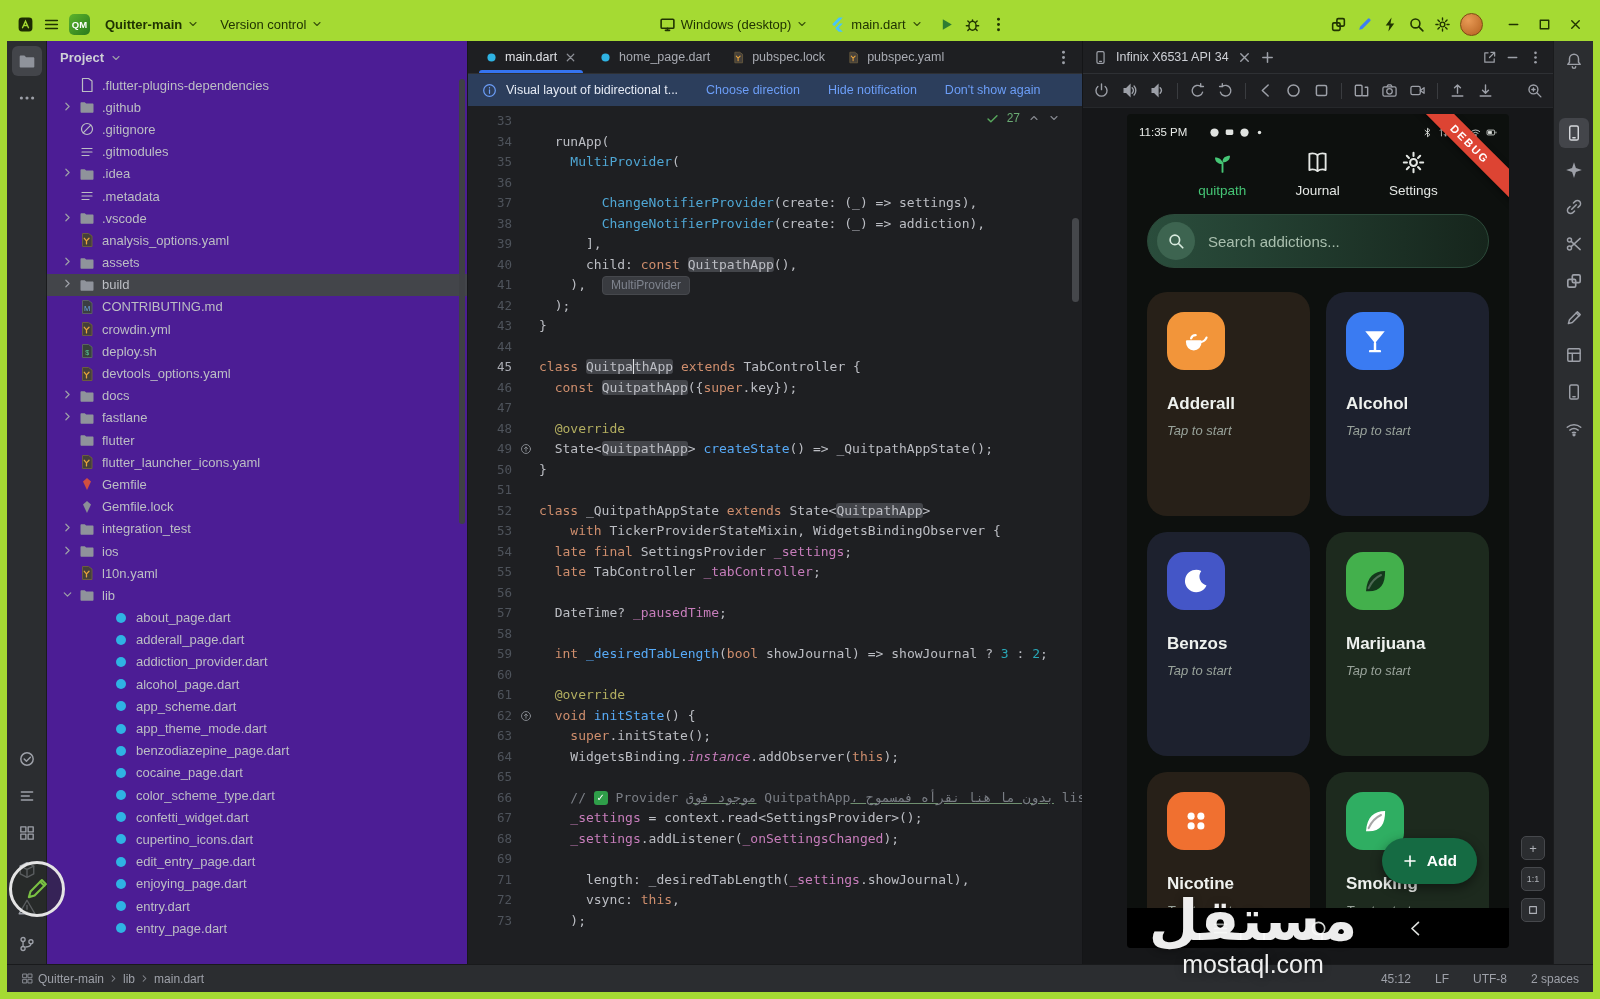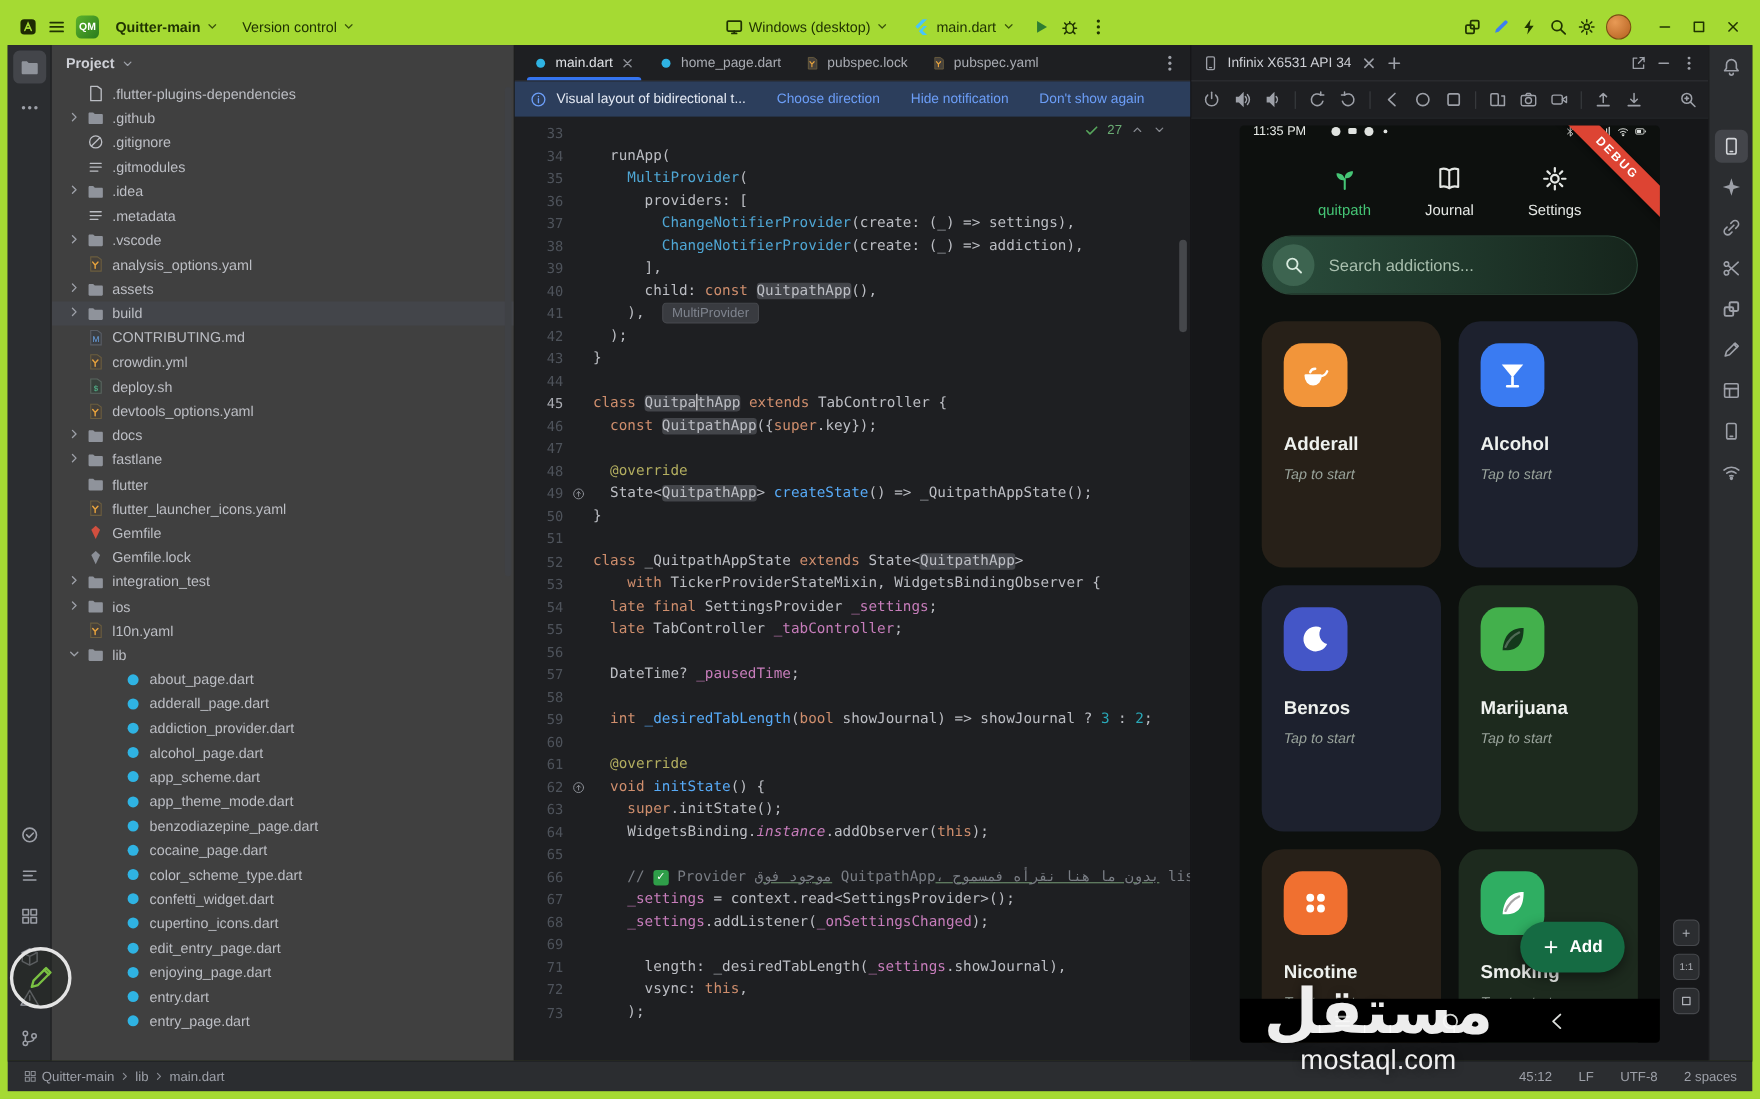--- a/index.html
+++ b/index.html
@@ -26,21 +26,21 @@
   .main{flex:1;display:flex;min-height:0;background:#1e1f22}
   .stripe{width:40px;background:#2b2d30;display:flex;flex-direction:column;align-items:center;padding:5px 0;gap:7px}
   .stripe.l{border-right:1px solid #1a1b1d}
   .stripe.r{border-left:1px solid #1a1b1d}
   .sp{flex:1}
   .sbtn{width:30px;height:30px;border-radius:6px;display:flex;align-items:center;justify-content:center;color:#9da0a8}
   .sbtn .ic{width:18px;height:18px}
   .sbtn.sel{background:#43454a;color:#d5d7db}
 
   
-  .proj{width:421px;background:#404040;border-right:1px solid #17181a;display:flex;flex-direction:column;position:relative;overflow:hidden}
+  .proj{width:421px;background:#4c1d95;border-right:1px solid #17181a;display:flex;flex-direction:column;position:relative;overflow:hidden}
   .phead{height:33px;display:flex;align-items:center;gap:6px;padding:0 13px;color:#ced0d6;font-size:13px;font-weight:bold;flex:none}
   .phead .ic{width:12px;height:12px;color:#9da0a8}
   .tree{flex:1;overflow:hidden;margin-top:-8px;padding-top:8px}
   .trow{height:22.2px;display:flex;align-items:center;font-size:13px;color:#bcbec4;white-space:nowrap}
   .trow.sel{background:#43454a}
   .chev{width:18px;height:15px;color:#9da0a8}
   .chev .ic{width:13px;height:13px}
   .ficon{width:16px;height:16px;margin:0 7px 0 0}
   .tscroll{position:absolute;right:2px;top:38px;width:6px;height:445px;background:#3f4145;border-radius:3px}
 
@@ -82,21 +82,21 @@
   .dpanel{width:471px;display:flex;flex-direction:column;background:#1e1f22;border-left:1px solid #141517}
   .dtabs{height:33px;display:flex;align-items:center;padding:0 10px;border-bottom:1px solid #2e3034;color:#ced0d6;font-size:12.5px;gap:8px;flex:none}
   .dtabs .ic{width:15px;height:15px;color:#9da0a8}
   .dtoolbar{height:34px;display:flex;align-items:center;padding:0 10px;gap:11px;color:#9da0a8;border-bottom:1px solid #26282b;flex:none}
   .dtoolbar .ic{width:17px;height:17px}
   .dsep{width:1px;height:16px;background:#3a3c40;flex:none}
   .dview{flex:1;position:relative;background:#161719;overflow:hidden}
 
   
   .phone{position:absolute;left:50%;transform:translateX(-50%);top:6px;width:382px;height:834px;background:#0d100e;border-radius:4px;overflow:hidden}
-  .pstatus{height:24px;display:flex;align-items:flex-start;padding:0 12px;color:#e7eae7;font-size:11.5px;gap:22px}
+  .pstatus{height:24px;display:flex;align-items:flex-end;padding:0 12px;color:#e7eae7;font-size:11.5px;gap:22px}
   .pstatus .ic{width:11px;height:11px;color:#e0e3e0}
   .pright{margin-left:auto;display:flex;gap:5px;align-items:center}
   .ptabs{display:flex;justify-content:space-evenly;padding:12px 22px 0}
   .ptab{display:flex;flex-direction:column;align-items:center;gap:8px;color:#e4e7e4;font-size:13.5px}
   .ptab .ic{width:25px;height:25px}
   .ptab.active{color:#45c575}
   .psearch{margin:16px 20px 0;height:54px;border-radius:27px;background:linear-gradient(90deg,#2a4d3c,#16251c);border:1px solid #2c4a3a;display:flex;align-items:center;padding:0 9px;gap:13px}
   .psearch .circ{width:38px;height:38px;border-radius:50%;background:#3d6450;display:flex;align-items:center;justify-content:center;color:#d9ebdf}
   .psearch .circ .ic{width:18px;height:18px}
   .psearch .ph{color:#a9bfae;font-size:15px}
@@ -834,21 +834,21 @@
           <span class="ic ch">
               <svg viewBox="0 0 16 16" fill="none" stroke="currentColor" stroke-width="1.5" stroke-linecap="round" stroke-linejoin="round">
                 <path d="M4 6l4 4 4-4"></path>
               </svg>
             </span>
         </div>
         <div class="vscroll"></div>
       <div class="cline"><span class="gut">33</span><span class="gico"></span><span class="ctext"></span></div>
           <div class="cline"><span class="gut">34</span><span class="gico"></span><span class="ctext"><span class="tk-p">  runApp(</span></span></div>
           <div class="cline"><span class="gut">35</span><span class="gico"></span><span class="ctext"><span class="tk-p">    </span><span class="tk-t">MultiProvider</span><span class="tk-p">(</span></span></div>
-          <div class="cline"><span class="gut">36</span><span class="gico"></span><span class="ctext"><span class="tk-p">      providers: [</span></span></div>
+          <div class="cline"><span class="gut">36</span><span class="gico"></span></div>
           <div class="cline"><span class="gut">37</span><span class="gico"></span><span class="ctext"><span class="tk-p">        </span><span class="tk-t">ChangeNotifierProvider</span><span class="tk-p">(create: (_) =&gt; settings),</span></span></div>
           <div class="cline"><span class="gut">38</span><span class="gico"></span><span class="ctext"><span class="tk-p">        </span><span class="tk-t">ChangeNotifierProvider</span><span class="tk-p">(create: (_) =&gt; addiction),</span></span></div>
           <div class="cline"><span class="gut">39</span><span class="gico"></span><span class="ctext"><span class="tk-p">      ],</span></span></div>
           <div class="cline"><span class="gut">40</span><span class="gico"></span><span class="ctext"><span class="tk-p">      child: </span><span class="tk-k">const</span><span class="tk-p"> </span><span class="tk-p tk-box">QuitpathApp</span><span class="tk-p">(),</span></span></div>
           <div class="cline"><span class="gut">41</span><span class="gico"></span><span class="ctext"><span class="tk-p">    ),</span><span class="inlay">MultiProvider</span></span></div>
           <div class="cline"><span class="gut">42</span><span class="gico"></span><span class="ctext"><span class="tk-p">  );</span></span></div>
           <div class="cline"><span class="gut">43</span><span class="gico"></span><span class="ctext"><span class="tk-p">}</span></span></div>
           <div class="cline"><span class="gut">44</span><span class="gico"></span><span class="ctext"></span></div>
           <div class="cline"><span class="gut cur">45</span><span class="gico"></span><span class="ctext"><span class="tk-k">class</span><span class="tk-p"> </span><span class="tk-p tk-box">Quitpa<span class="caret"></span>thApp</span><span class="tk-p"> </span><span class="tk-k">extends</span><span class="tk-p"> TabController {</span></span></div>
           <div class="cline"><span class="gut">46</span><span class="gico"></span><span class="ctext"><span class="tk-p">  </span><span class="tk-k">const</span><span class="tk-p"> </span><span class="tk-p tk-box">QuitpathApp</span><span class="tk-p">({</span><span class="tk-k">super</span><span class="tk-p">.key});</span></span></div>

